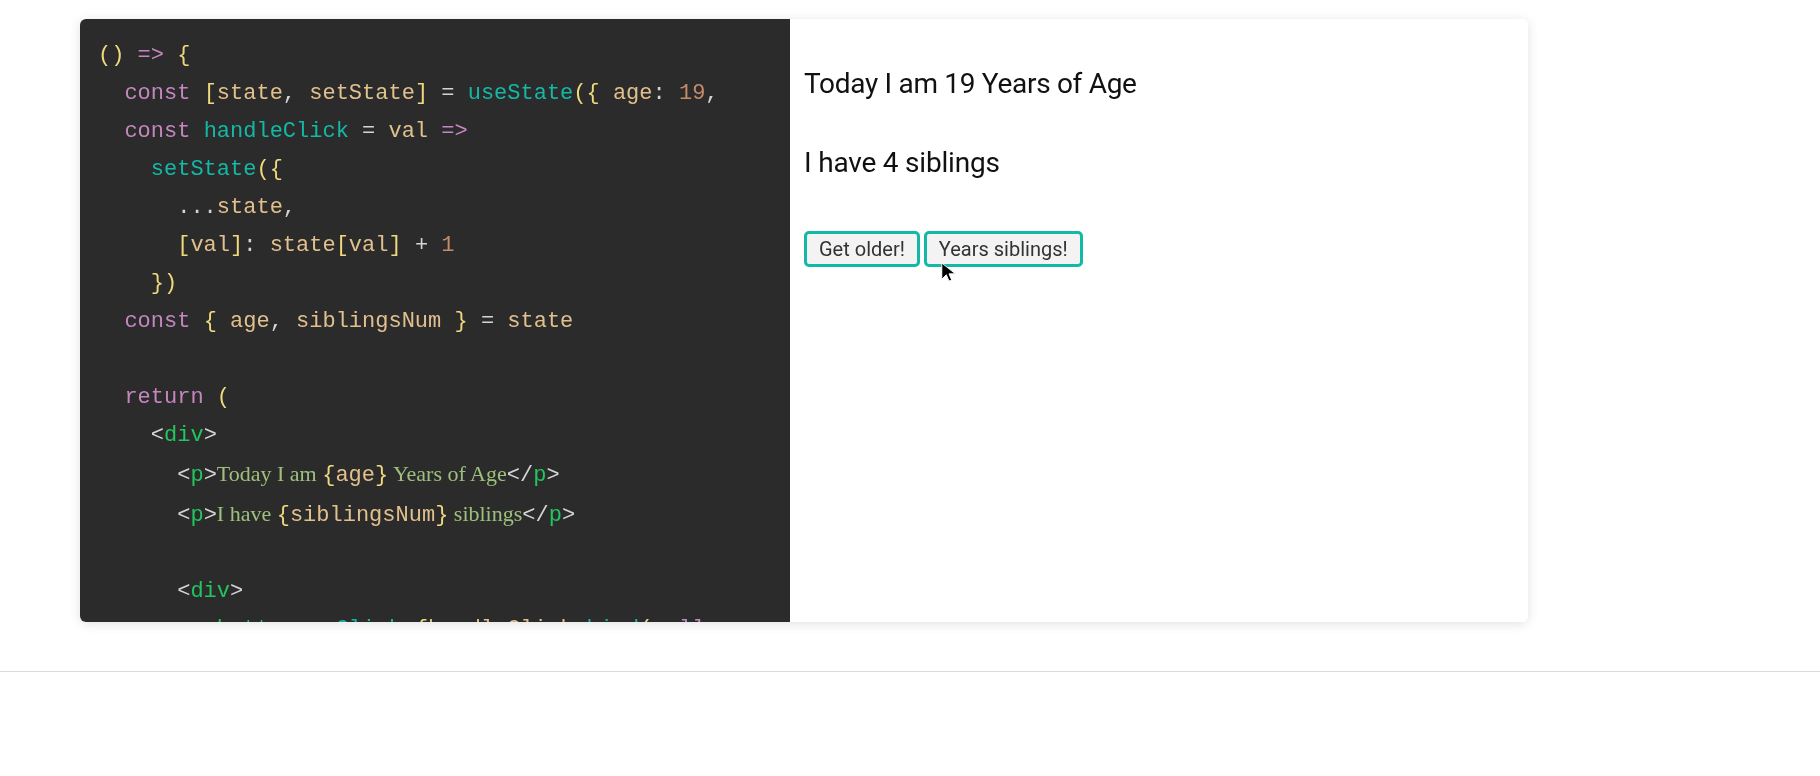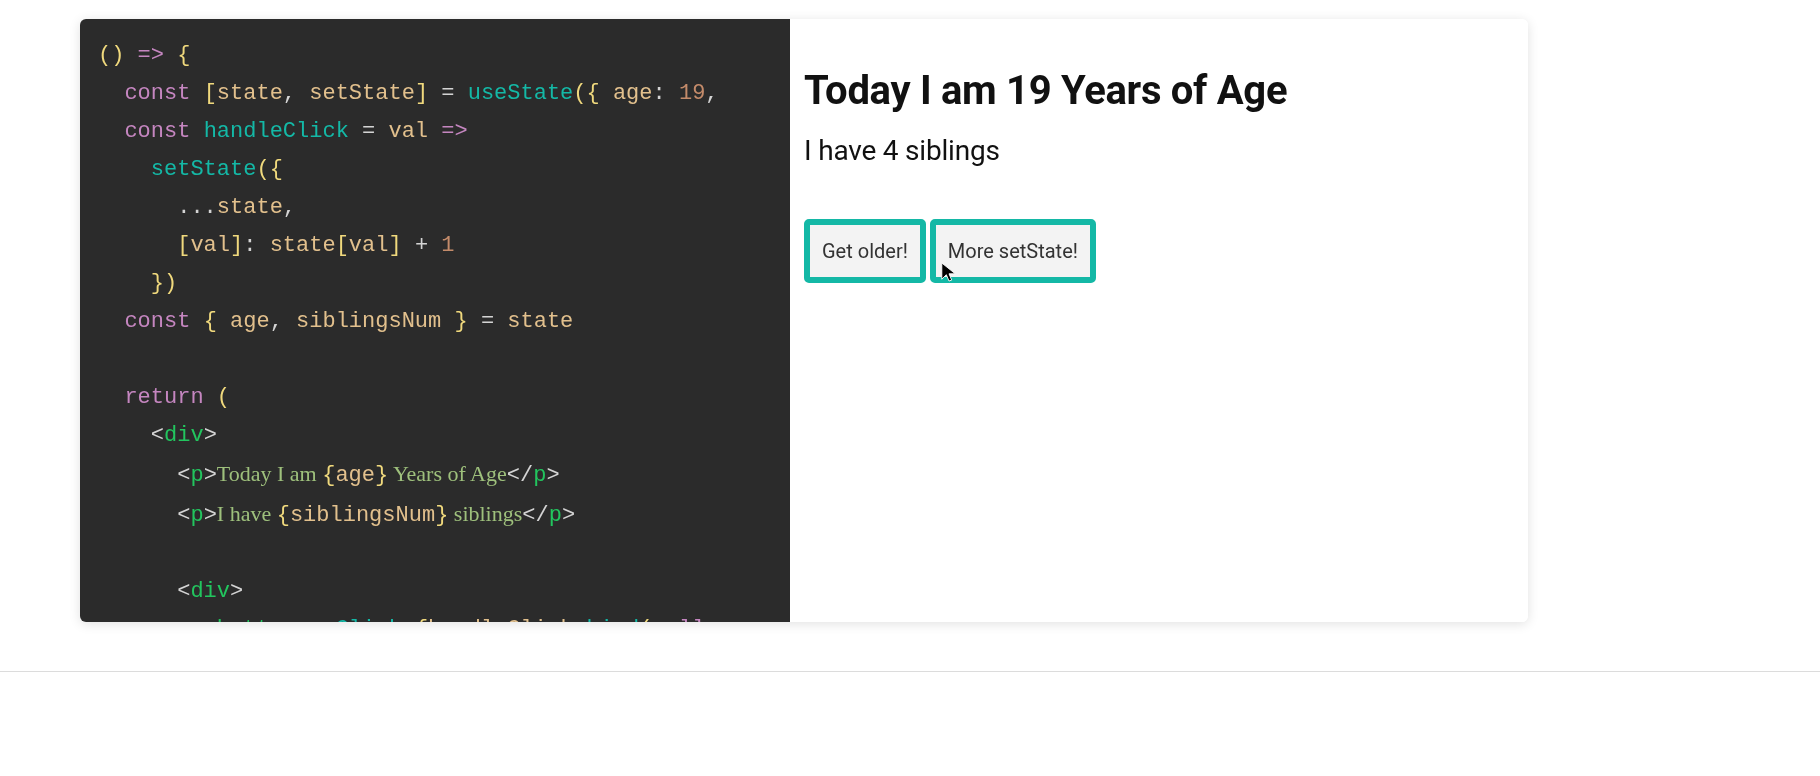--- a/index.html
+++ b/index.html
@@ -38,41 +38,41 @@
     white-space: pre;
     overflow: hidden;
   }
   .preview-pane {
     flex: 1;
     background: #ffffff;
     padding: 48px 14px 14px 14px;
     color: #111;
   }
   .preview-pane h2 {
-    font-size: 40px;
-    font-weight: 700;
-    margin-bottom: 20px;
+    font-size: 28px;
+    font-weight: 400;
+    margin-bottom: 46px;
     letter-spacing: -0.3px;
   }
   .preview-pane h3 {
     font-size: 28px;
     font-weight: 400;
     margin-bottom: 52px;
     letter-spacing: -0.2px;
   }
   .btn-row {
     display: flex;
     gap: 4px;
   }
   .btn {
     font-family: inherit;
     font-size: 20px;
-    padding: 14px 12px;
+    padding: 3px 12px;
     background: #f3f3f3;
-    border: 6px solid #14b8a6;
+    border: 3px solid #14b8a6;
     border-radius: 5px;
     color: #333;
     cursor: pointer;
   }
   
   .tok-plain { color: #d4d4d4; }
   .tok-paren { color: #f0d97d; }
   .tok-kw    { color: #c586c0; }
   .tok-fn    { color: #14b8a6; }
   .tok-id    { color: #e2c08d; }
@@ -117,21 +117,21 @@
 <span class="tok-plain">      </span><span class="tok-op">&lt;</span><span class="tok-jsx">p</span><span class="tok-op">&gt;</span><span class="tok-jsxtxt">Today I am </span><span class="tok-paren">{</span><span class="tok-id">age</span><span class="tok-paren">}</span><span class="tok-jsxtxt"> Years of Age</span><span class="tok-op">&lt;/</span><span class="tok-jsx">p</span><span class="tok-op">&gt;</span>
 <span class="tok-plain">      </span><span class="tok-op">&lt;</span><span class="tok-jsx">p</span><span class="tok-op">&gt;</span><span class="tok-jsxtxt">I have </span><span class="tok-paren">{</span><span class="tok-id">siblingsNum</span><span class="tok-paren">}</span><span class="tok-jsxtxt"> siblings</span><span class="tok-op">&lt;/</span><span class="tok-jsx">p</span><span class="tok-op">&gt;</span>
 <span class="tok-plain"></span>
 <span class="tok-plain">      </span><span class="tok-op">&lt;</span><span class="tok-jsx">div</span><span class="tok-op">&gt;</span>
 <span class="tok-plain">        </span><span class="tok-op">&lt;</span><span class="tok-jsx">button</span><span class="tok-plain"> </span><span class="tok-fn">onClick</span><span class="tok-op">=</span><span class="tok-paren">{</span><span class="tok-id">handleClick</span><span class="tok-op">.</span><span class="tok-fn">bind</span><span class="tok-paren">(</span><span class="tok-kw">null</span></div>
   <div class="preview-pane">
     <h2>Today I am 19 Years of Age</h2>
     <h3>I have 4 siblings</h3>
     <div class="btn-row">
       <button class="btn">Get older!</button>
-      <button class="btn">More setState!</button>
+      <button class="btn">Years siblings!</button>
     </div>
   </div>
 </div>
 
 <div class="bottom-divider"></div>
 
 <svg class="cursor" viewBox="0 0 20 24">
   <path d="M2 2 L2 20 L7 15 L10 22 L13 21 L10 14 L17 14 Z" fill="#000" stroke="#fff" stroke-width="1"></path>
 </svg>
 

